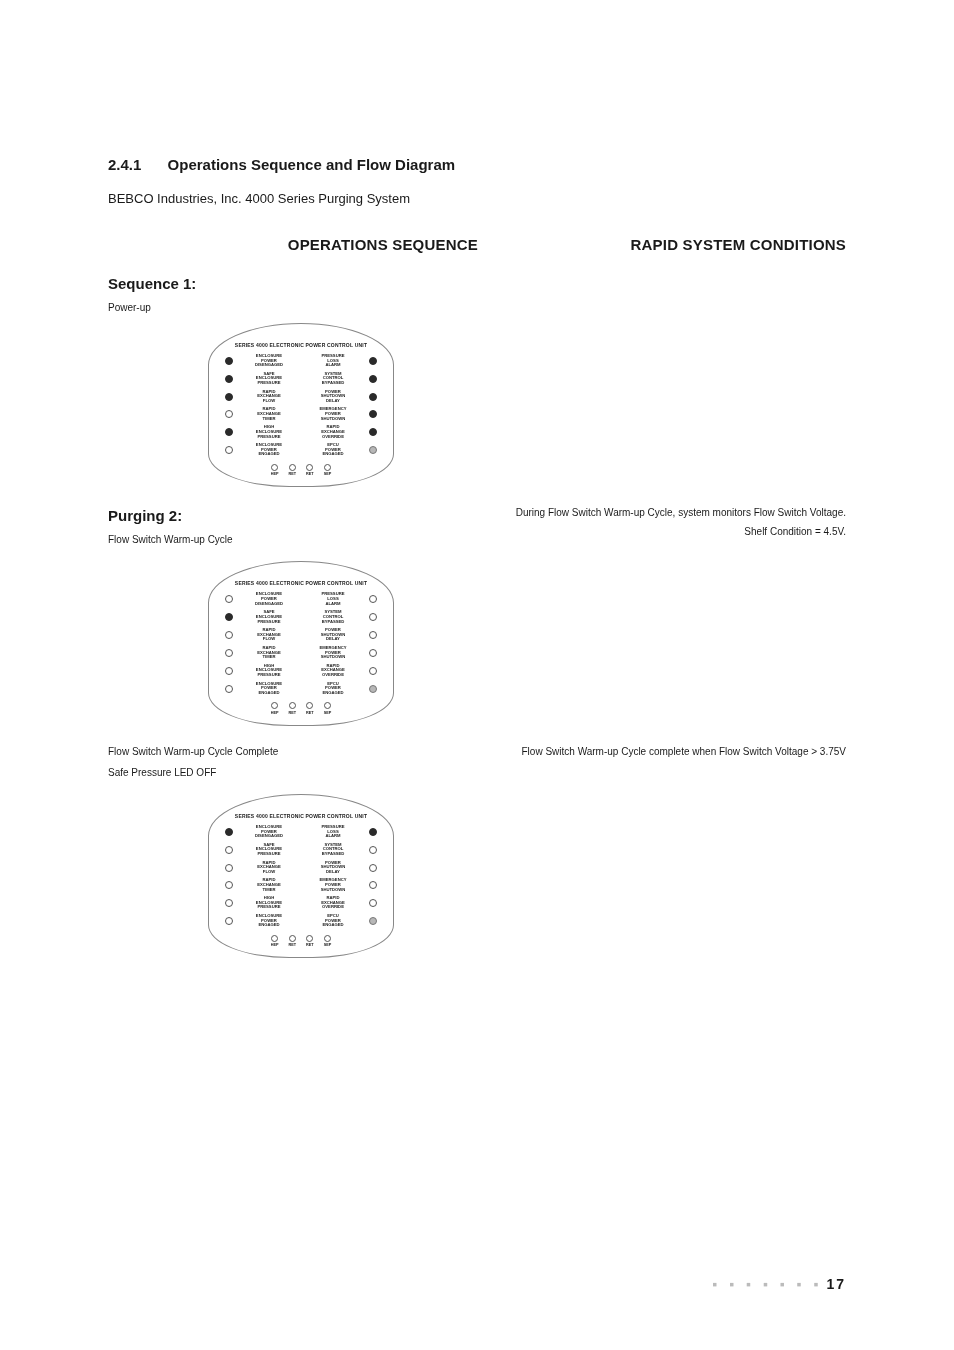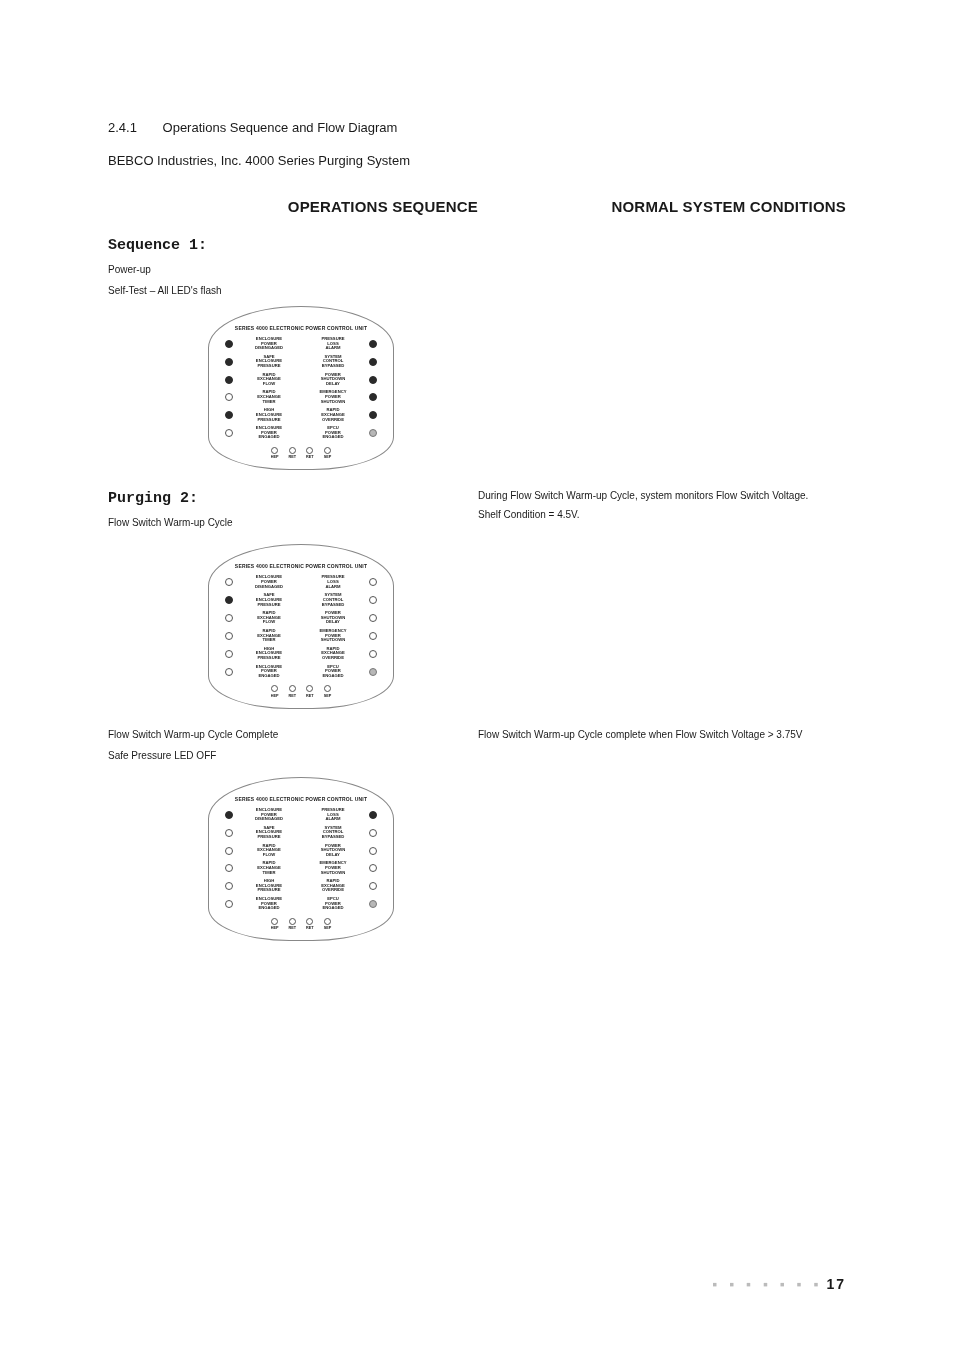--- a/index.html
+++ b/index.html
@@ -6,45 +6,46 @@
   body {
     font-family: "Segoe UI", "Helvetica Neue", Arial, sans-serif;
     background: #fff;
     color: #1a1a1a;
     width: 954px;
     height: 1350px;
     position: relative;
     padding: 120px 108px 0 108px;
   }
   h2.section-title {
-    font-weight: 400;
-    font-size: 13px;
+    font-weight: 700;
+    font-size: 15px;
     margin-bottom: 18px;
+    margin-top: 36px;
   }
   h2.section-title .num { display: inline-block; margin-right: 22px; }
   .subtitle {
     font-size: 13px;
     margin-bottom: 30px;
   }
   .two-col-head {
     display: flex;
     margin-bottom: 22px;
     text-align: right;
   }
   .two-col-head .left { width: 370px; }
   .two-col-head .right { flex: 1; }
   .col-header { font-weight: 700; font-size: 15px; letter-spacing: .2px; }
 
   .seq-block { margin-bottom: 20px; }
-  .seq-head { font-weight: 700; font-size: 15px; margin-bottom: 10px; font-family: Liberation Mono, monospace; }
+  .seq-head { font-weight: 700; font-size: 15px; margin-bottom: 10px; }
   .seq-line { font-size: 10px; margin-bottom: 10px; }
 
   .seq-row { display: flex; }
   .seq-row .left { width: 370px; }
-  .seq-row .right { flex: 1; }
+  .seq-row .right { flex: 1; text-align: right; }
   .seq-row .right .seq-line { margin-bottom: 8px; }
 
   
   .panel-wrap {
     width: 186px;
     margin: 6px 0 18px 100px;
     border: 1px solid #888;
     border-radius: 55% 55% 48% 48% / 28% 28% 22% 22%;
     padding: 18px 8px 10px 8px;
     position: relative;
@@ -111,29 +112,28 @@
   <span class="num">2.4.1</span>
   <span>Operations Sequence and Flow Diagram</span>
 </h2>
 <p class="subtitle">BEBCO Industries, Inc. 4000 Series Purging System</p>
 
 <div class="two-col-head">
   <div class="left">
       <div class="col-header">OPERATIONS SEQUENCE</div>
     </div>
   <div class="right">
-      <div class="col-header">NORMAL SYSTEM CONDITIONS</div>
+      <div class="col-header">RAPID SYSTEM CONDITIONS</div>
     </div>
 </div>
 
 <div id="sequences">
     <div class="seq-block">
       <p class="seq-head">Sequence 1:</p>
       <p class="seq-line">Power-up</p>
-      <p class="seq-line">Self-Test – All LED's flash</p>
 
     <div class="panel-wrap">
       <div class="panel-title">SERIES 4000 ELECTRONIC POWER CONTROL UNIT</div>
       <div class="led-grid">
       <div class="led on"></div>
       <div class="lbl">ENCLOSURE
 POWER
 DISENGAGED</div>
       <div class="lbl">PRESSURE
 LOSS

